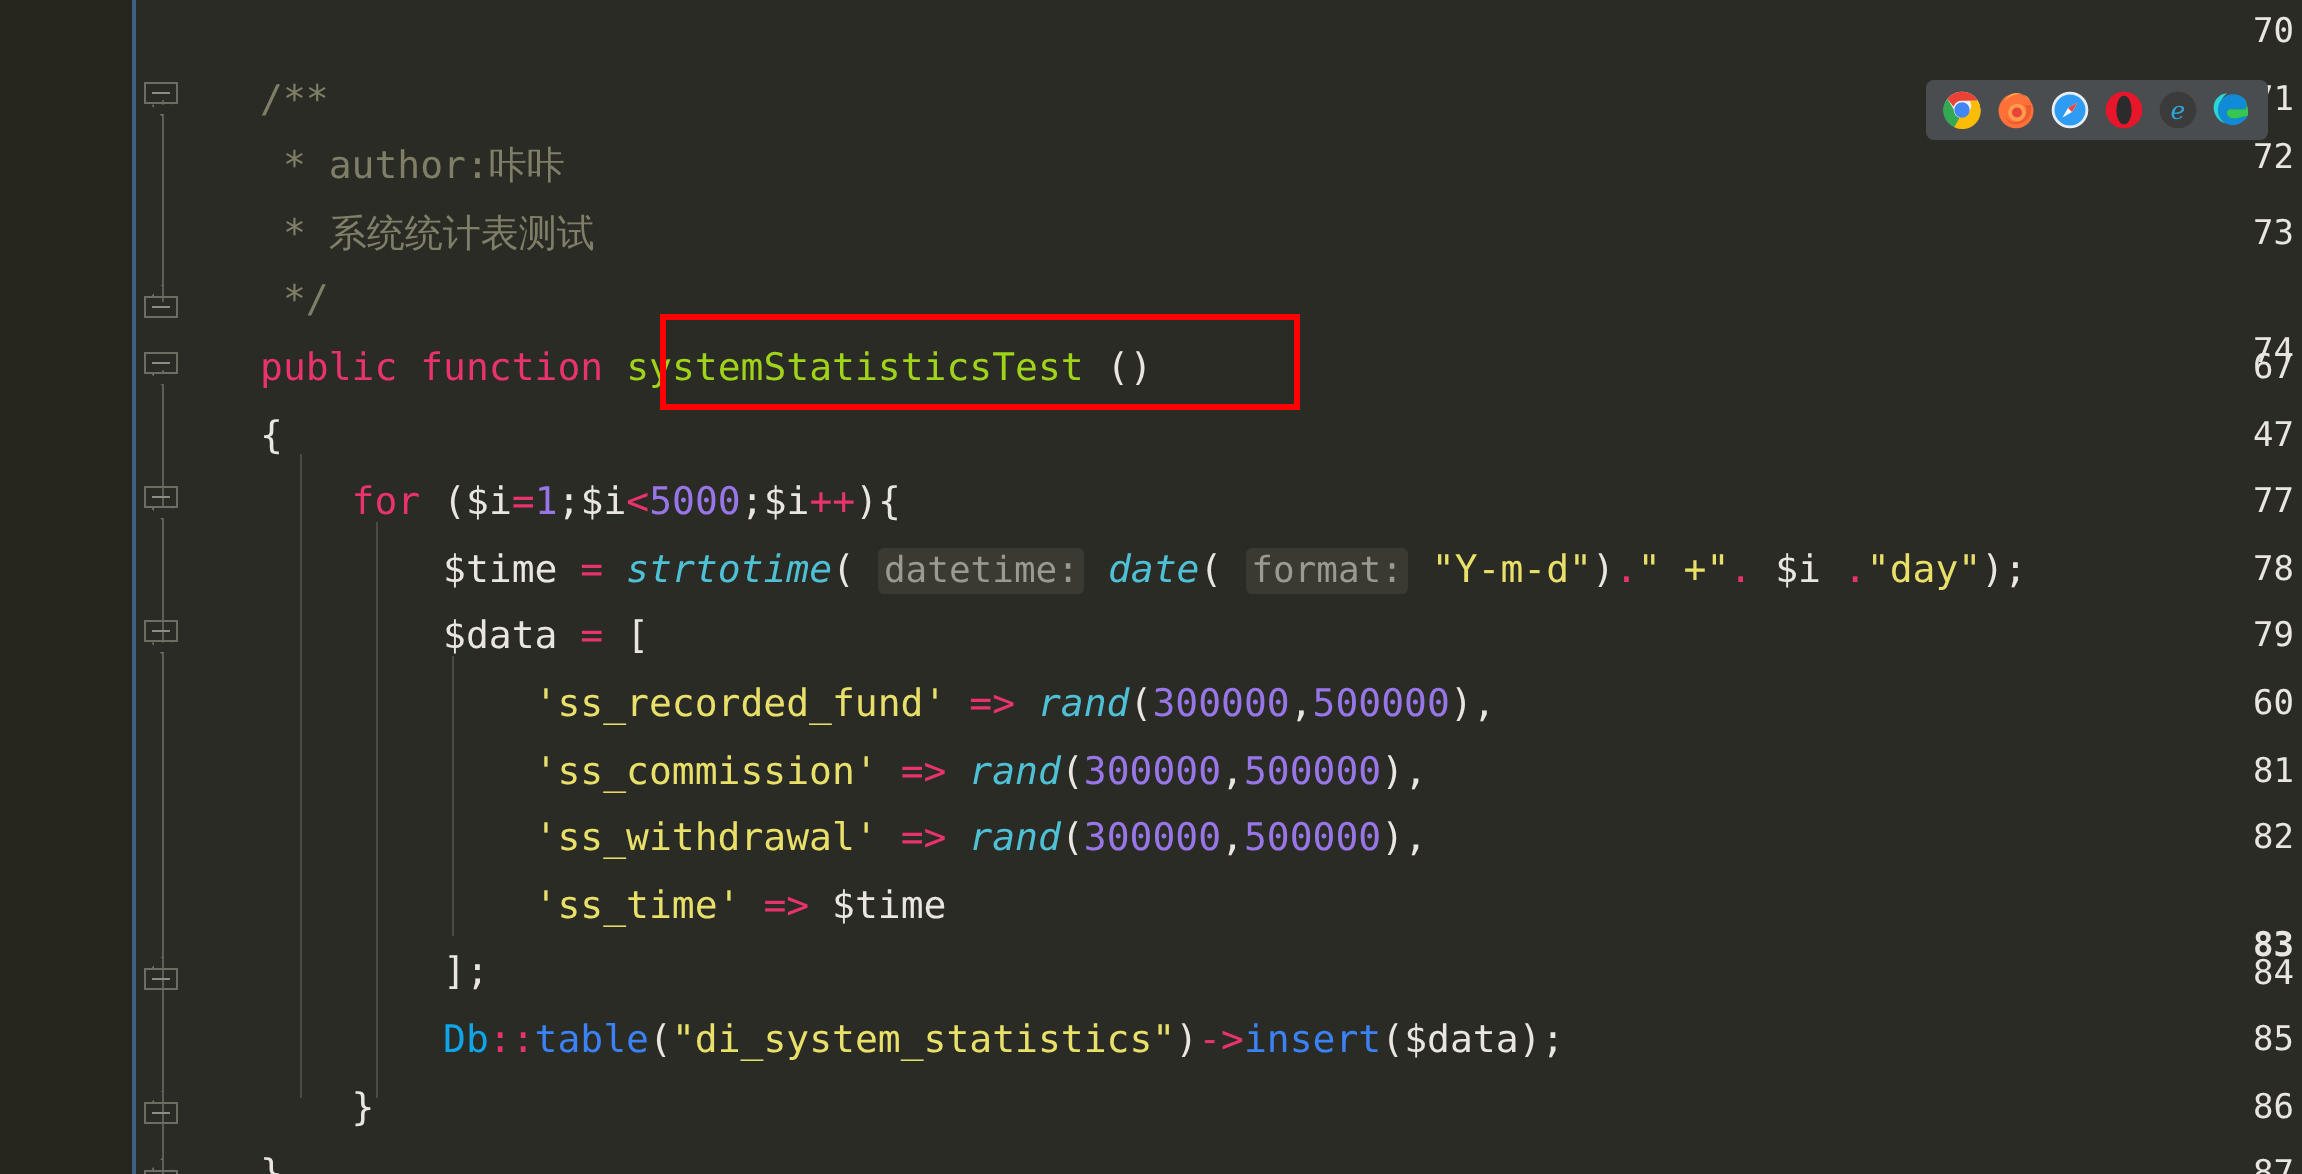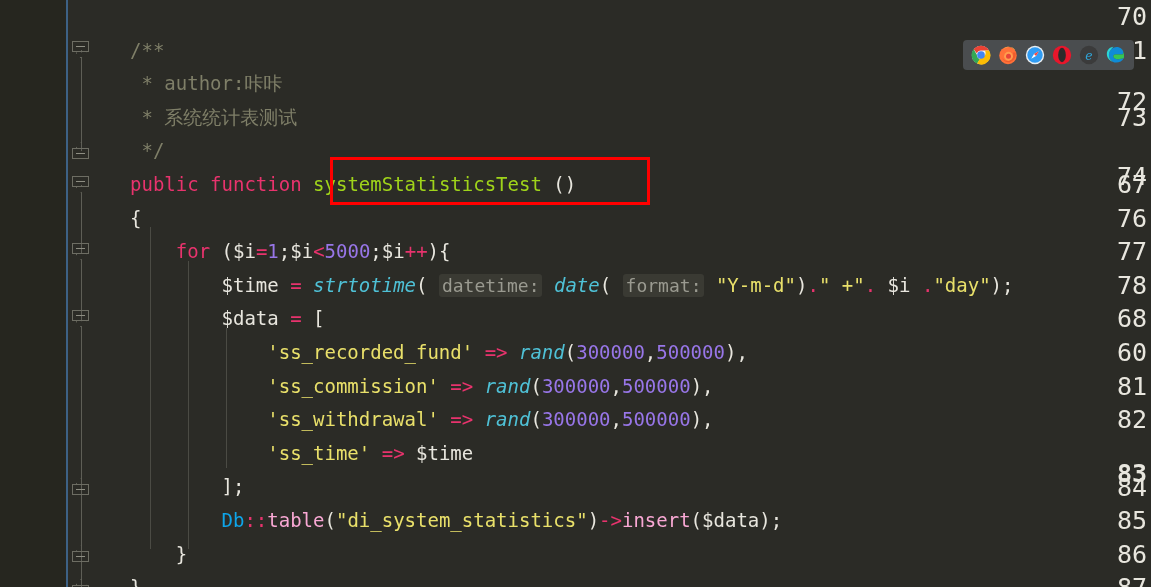--- a/index.html
+++ b/index.html
@@ -22,21 +22,21 @@
     background:#3d6185;
   }
   .fold-col{
     position:absolute;left:68px;top:0;width:62px;height:587px;
     background:#2b2b26;
   }
   .lnum{
     position:absolute;right:4px;
     width:58px;text-align:right;
     font-family:"DejaVu Sans Mono","Liberation Mono",monospace;
-    font-size:25px;line-height:33.6px;height:33.6px;
+    font-size:17px;line-height:33.6px;height:33.6px;
     color:#e8e6de;letter-spacing:0px;
   }
   
   .foldline{
     position:absolute;left:81px;width:1px;background:#5e5e56;
   }
   .foldmark{
     position:absolute;left:72px;width:19px;height:17px;
   }
   .foldmark .body{
@@ -75,21 +75,21 @@
   .iguide{position:absolute;width:1px;background:#4b4b44;}
   
   .cmt{color:#7f7f68;}
   .kw{color:#e8336d;}
   .fn{color:#9fd41a;}
   .punct{color:#e8e6de;}
   .var{color:#e8e6de;}
   .num{color:#9876e8;}
   .str{color:#e9e06a;}
   .meth{color:#4fc1d6;font-style:italic;}
-  .grn{color:#f9a8d4;}
+  .grn{color:#3b82f6;}
   .cls{color:#0ea5e9;}
   .op{color:#e8336d;}
   .dot{color:#e8336d;}
   .hint{
     color:#9a9a90;background:#3a3a33;border-radius:3px;
     padding:1px 3px;font-size:18px;
   }
   
   .redbox{
     position:absolute;border:3px solid #ff0000;
@@ -108,28 +108,28 @@
 
 <div id="editor">
 
   <div class="gutter"></div>
   <div class="gutter-sep"></div>
   <div class="fold-col"></div>
 
   <div id="lnums">
       <div class="lnum" style="top: 0px;">70</div>
       <div class="lnum" style="top: 33.6px;">71</div>
-      <div class="lnum" style="top: 85px;">72</div>
+      <div class="lnum" style="top: 63px;">72</div>
       <div class="lnum" style="top: 100.8px;">73</div>
       <div class="lnum" style="top: 144px; margin-top: 16px;">74</div>
       <div class="lnum" style="top: 168px;">67</div>
-      <div class="lnum" style="top: 201.6px;">76</div>
+      <div class="lnum" style="top: 201.6px;">47</div>
       <div class="lnum" style="top: 235.2px;">77</div>
       <div class="lnum" style="top: 268.8px;">78</div>
-      <div class="lnum" style="top: 302.4px;">68</div>
+      <div class="lnum" style="top: 302.4px;">79</div>
       <div class="lnum" style="top: 336px;">60</div>
       <div class="lnum" style="top: 369.6px;">81</div>
       <div class="lnum" style="top: 403.2px;">82</div>
       <div class="lnum" style="top: 457px; font-weight: bold;">83</div>
       <div class="lnum" style="top: 471px;">84</div>
       <div class="lnum" style="top: 504px;">85</div>
       <div class="lnum" style="top: 537.6px;">86</div>
       <div class="lnum" style="top: 571.2px;">87</div>
     </div>
   <div id="folds">

